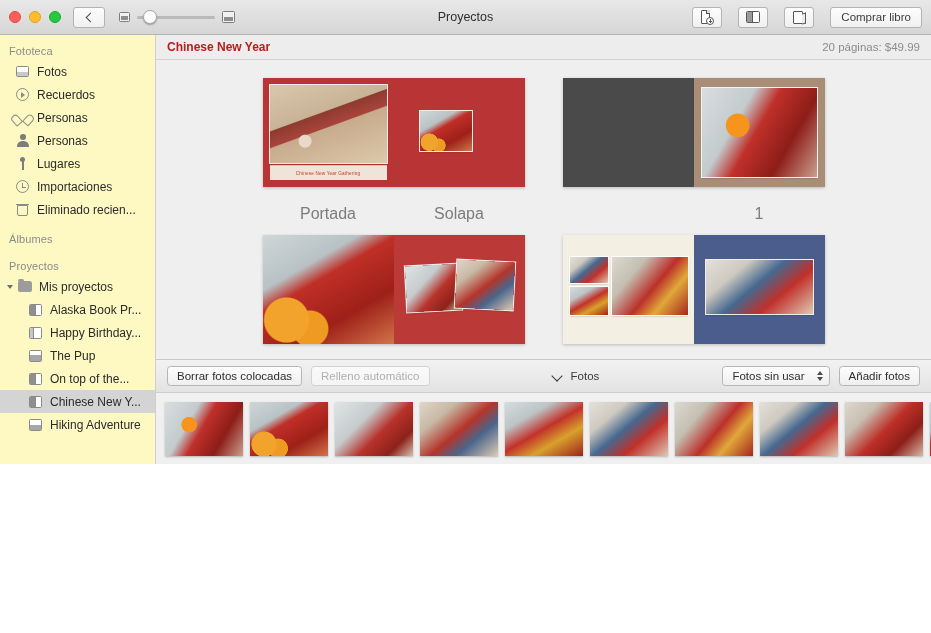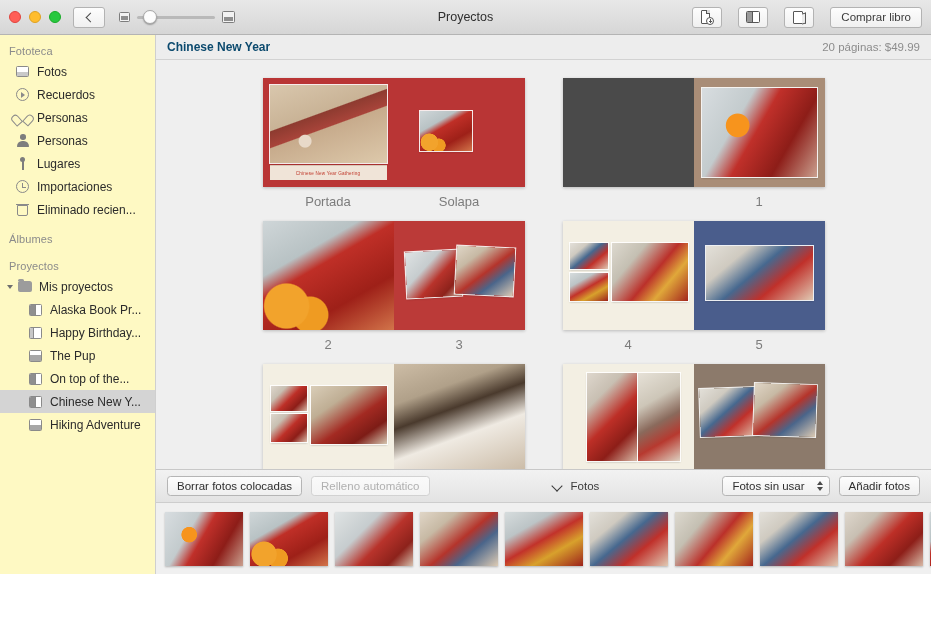--- a/index.html
+++ b/index.html
@@ -1,21 +1,21 @@
 <!DOCTYPE html>
 <html><head>
 <meta charset="utf-8">
 <style>
   * { box-sizing: border-box; margin: 0; padding: 0; }
   html, body {
     width: 931px; height: 633px;
     font-family: "Liberation Sans", sans-serif;
     background: #fff; overflow: hidden;
   }
-  .window { width: 931px; height: 574px; display: flex; flex-direction: column;
+  .window { width: 931px; height: 464px; display: flex; flex-direction: column;
             background:#ececec; position: relative; }
 
   
   .titlebar {
     height: 35px; flex: 0 0 35px;
     background: linear-gradient(#e8e8e8, #d6d6d6);
     border-bottom: 1px solid #b4b4b4;
     display: flex; align-items: center; padding: 0 9px;
     position: relative;
   }
@@ -148,33 +148,33 @@
   .disc-tri { width:0; height:0; border-left:4.5px solid #6f6f6f;
               border-top:3.5px solid transparent; border-bottom:3.5px solid transparent;
               transform: rotate(90deg); margin-left: 4px; margin-right: -2px; flex:0 0 auto; }
 
   
   .main { flex: 1; display: flex; flex-direction: column; min-width: 0; background:#fff; }
   .main-header {
     height: 25px; flex: 0 0 25px; background:#ededed; border-bottom: 1px solid #d2d2d2;
     display:flex; align-items:center; padding: 0 11px;
   }
-  .mh-title { font-size: 12px; font-weight: bold; color: #0c4a6e; }
+  .mh-title { font-size: 12px; font-weight: bold; color: #b91c1c; }
   .mh-pages { margin-left:auto; font-size: 11.5px; color: #8c8c8c; }
 
   .canvas { flex: 1; background: #efefef; overflow: hidden; position: relative;
             padding: 18px 0 0 0; }
   .spread-row { display: flex; justify-content: center; gap: 38px; margin-bottom: 12px; }
   .spread-wrap { width: 262px; }
   .spread {
     width: 262px; height: 109px; display: flex;
     box-shadow: 0 1px 3px rgba(0,0,0,.22); background:#fff;
   }
   .pg-half { width: 50%; height: 100%; position: relative; overflow: hidden; }
-  .labels { display:flex; font-size: 13px; color:#7c7c7c; margin-top: 7px; }
+  .labels { display:flex; font-size: 16px; color:#7c7c7c; margin-top: 18px; }
   .labels span { width: 50%; text-align: center; }
 
   
   .ph { position: absolute; background-size: cover; background-position: center;
         box-shadow: 0 0 0 1px rgba(255,255,255,.9), 0 1px 2px rgba(0,0,0,.3); }
 
   
   .p-family {background:
      radial-gradient(circle at 30% 72%, #e8d9c9 6%, transparent 7%),
      linear-gradient(160deg,#d9c7ad 0%, #c9b396 38%, #8e3b30 39%, #a8443a 52%, #c7ab8c 53%, #ddc9ab 100%);}

